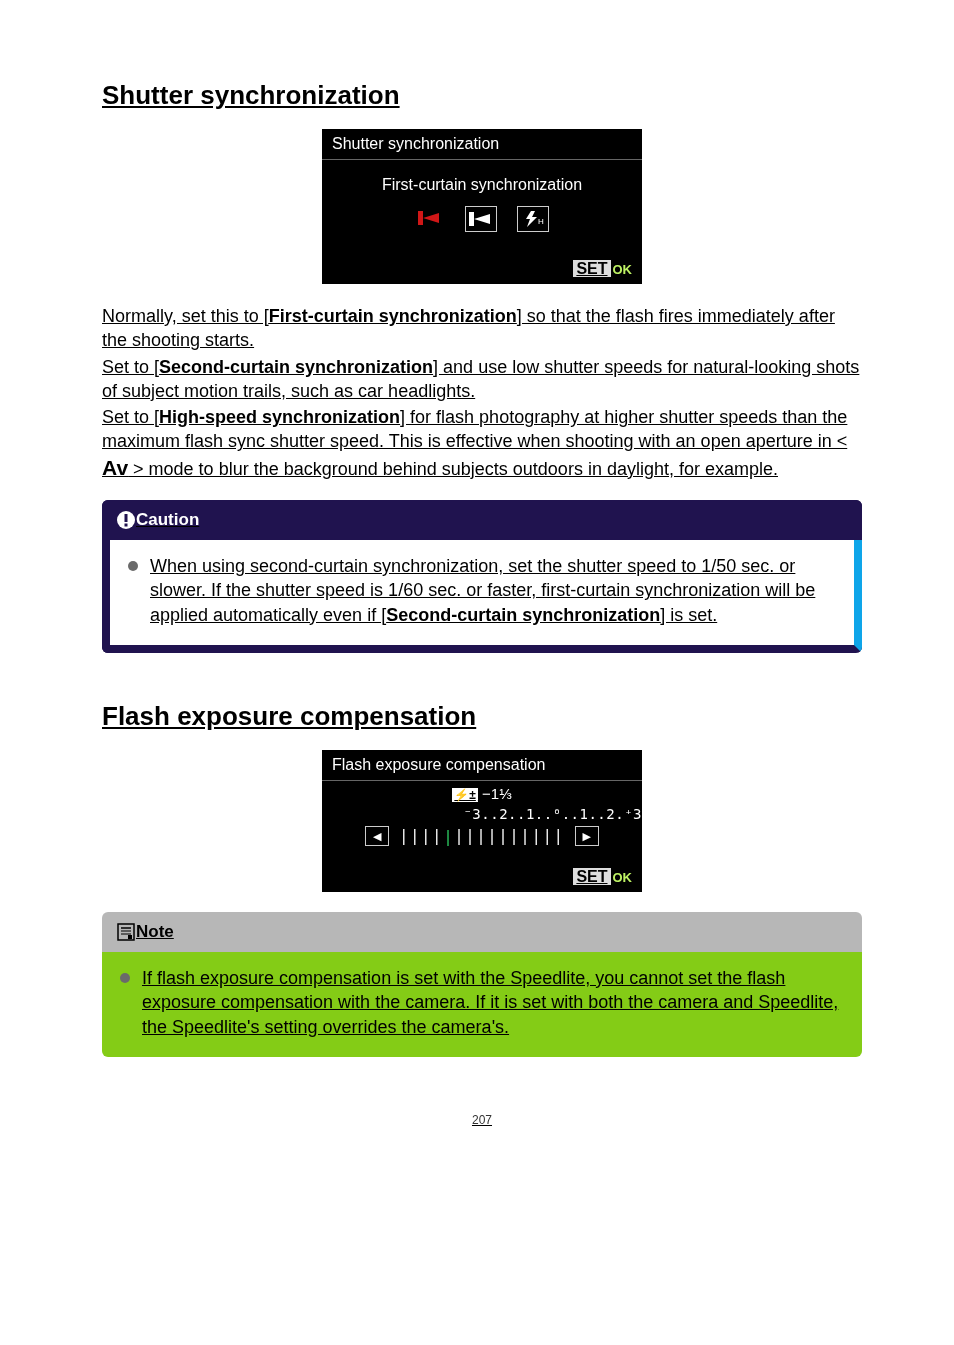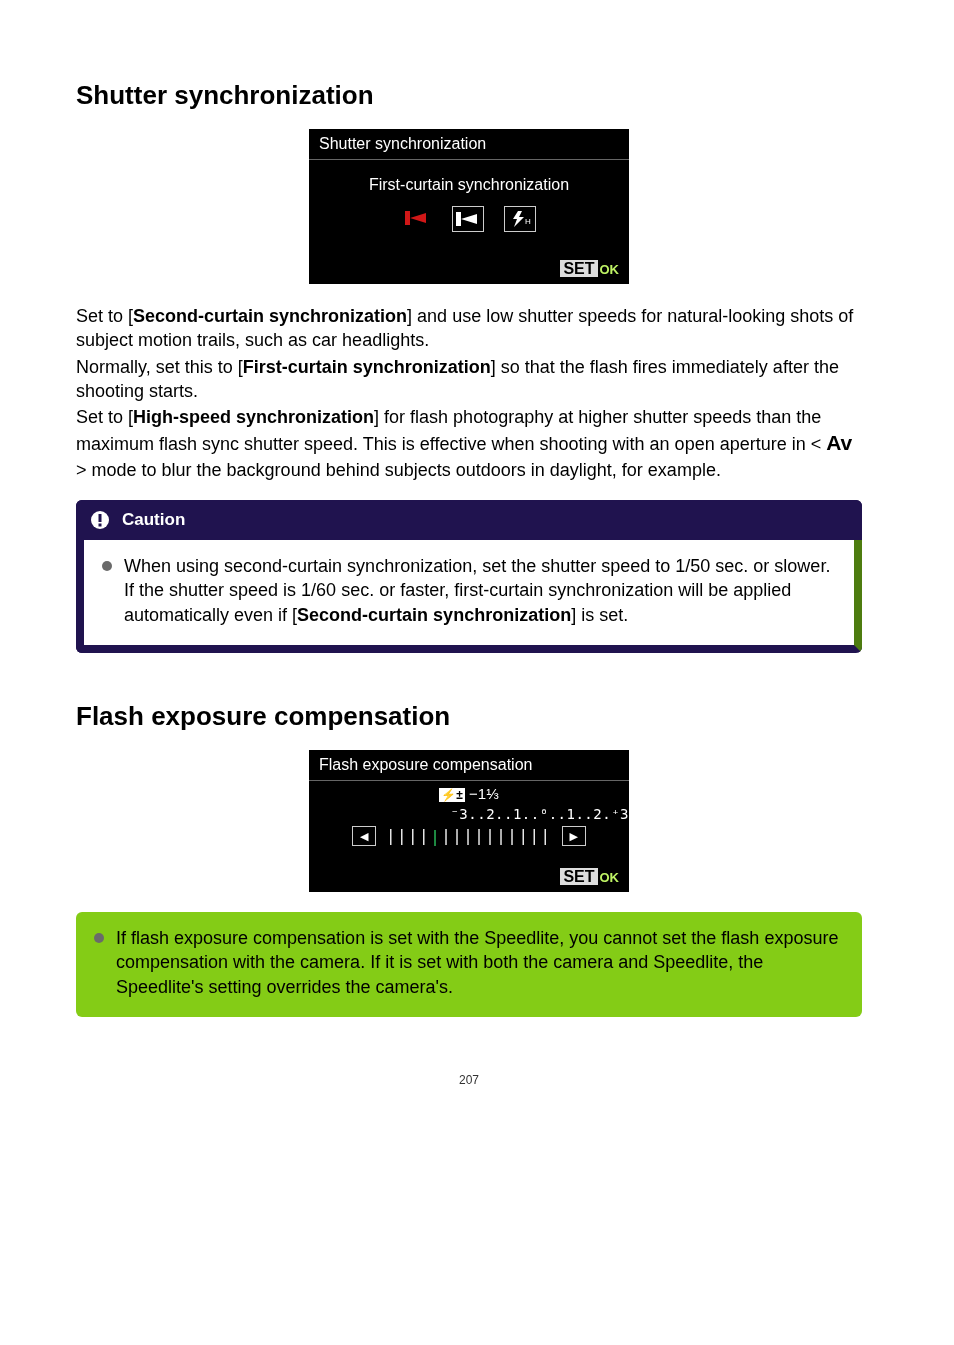--- a/index.html
+++ b/index.html
@@ -5,21 +5,22 @@
   body {
     margin: 0;
     padding: 0;
     font-family: Arial, Helvetica, sans-serif;
     background: #fff;
     color: #000;
   }
   .page {
     width: 942px;
     box-sizing: border-box;
-    padding: 80px 80px 40px 76px;
+    padding: 80px 80px 40px 102px;
+    text-decoration: underline;
   }
   h2 {
     font-size: 26px;
     font-weight: bold;
     margin: 0 0 18px 0;
   }
   .h2-block2 {
     margin-top: 48px;
   }
   .camera-screenshot {
@@ -133,41 +134,41 @@
   }
   
   .callout {
     border-radius: 6px;
     overflow: hidden;
     margin-top: 18px;
   }
   .callout-header {
     display: flex;
     align-items: center;
-    gap: 12px;
+    gap: 0;
     padding: 10px 14px;
     color: #fff;
     font-weight: bold;
     font-size: 17px;
   }
   .callout-body {
     padding: 14px 18px 18px 18px;
     font-size: 18px;
     line-height: 1.35;
   }
   .callout-caution {
     background: #20134f;
   }
   .callout-caution .callout-header {
     background: #20134f;
   }
   .callout-caution .callout-body {
     background: #fff;
     border-left: 8px solid #20134f;
-    border-right: 8px solid #4d7c0f;
+    border-right: 8px solid #0ea5e9;
     border-bottom: 8px solid #20134f;
   }
   .callout-note .callout-header {
     background: #b7b7b7;
     color: #000;
   }
   .callout-note .callout-body {
     background: #84cc16;
   }
   .bullet-row {
@@ -225,24 +226,24 @@
           <text x="17" y="14" font-size="8" fill="#fff" font-family="Arial">H</text>
         </svg>
       </div>
     </div>
     <div class="cs-bottom">
       <span class="set">SET</span><span class="ok">OK</span>
     </div>
   </div>
 
   <p class="body-text">
-    <span>Set to [</span><b>Second-curtain synchronization</b><span>] and use low shutter speeds for natural-looking shots of subject motion trails, such as car headlights.</span>
+    <span>Normally, set this to [</span><b>First-curtain synchronization</b><span>] so that the flash fires immediately after the shooting starts.</span>
   </p>
   <p class="body-text">
-    <span>Normally, set this to [</span><b>First-curtain synchronization</b><span>] so that the flash fires immediately after the shooting starts.</span>
+    <span>Set to [</span><b>Second-curtain synchronization</b><span>] and use low shutter speeds for natural-looking shots of subject motion trails, such as car headlights.</span>
   </p>
   <p class="body-text">
     <span>Set to [</span><b>High-speed synchronization</b><span>] for flash photography at higher shutter speeds than the maximum flash sync shutter speed. This is effective when shooting with an open aperture in &lt; </span><span class="av" style="font-size:21px;">Av</span><span> &gt; mode to blur the background behind subjects outdoors in daylight, for example.</span>
   </p>
 
   <div class="callout callout-caution">
     <div class="callout-header">
       <span class="header-icon">
         <svg width="20" height="20" viewBox="0 0 20 20">
           <circle cx="10" cy="10" r="9" fill="#fff"></circle>
@@ -277,20 +278,32 @@
       <div class="tick-bar">||||<span class="marker">|</span>||||||||||</div>
       <div class="cs2-arrow">▶</div>
     </div>
     <div class="cs-bottom">
       <span class="set">SET</span><span class="ok">OK</span>
     </div>
   </div>
 
 
   <div class="callout callout-note">
+    <div class="callout-header">
+      <span class="header-icon">
+        <svg width="18" height="18" viewBox="0 0 18 18">
+          <rect x="1" y="1" width="16" height="16" fill="none" stroke="#000" stroke-width="1.5"></rect>
+          <line x1="4" y1="5" x2="14" y2="5" stroke="#000" stroke-width="1.5"></line>
+          <line x1="4" y1="8" x2="14" y2="8" stroke="#000" stroke-width="1.2"></line>
+          <line x1="4" y1="11" x2="14" y2="11" stroke="#000" stroke-width="1.2"></line>
+          <rect x="11" y="12" width="4" height="4" fill="#000"></rect>
+        </svg>
+      </span>
+      <span>Note</span>
+    </div>
     <div class="callout-body">
       <div class="bullet-row">
         <div class="dot"></div>
         <div>If flash exposure compensation is set with the Speedlite, you cannot set the flash exposure compensation with the camera. If it is set with both the camera and Speedlite, the Speedlite's setting overrides the camera's.</div>
       </div>
     </div>
   </div>
 
   <div class="page-num">207</div>
 

